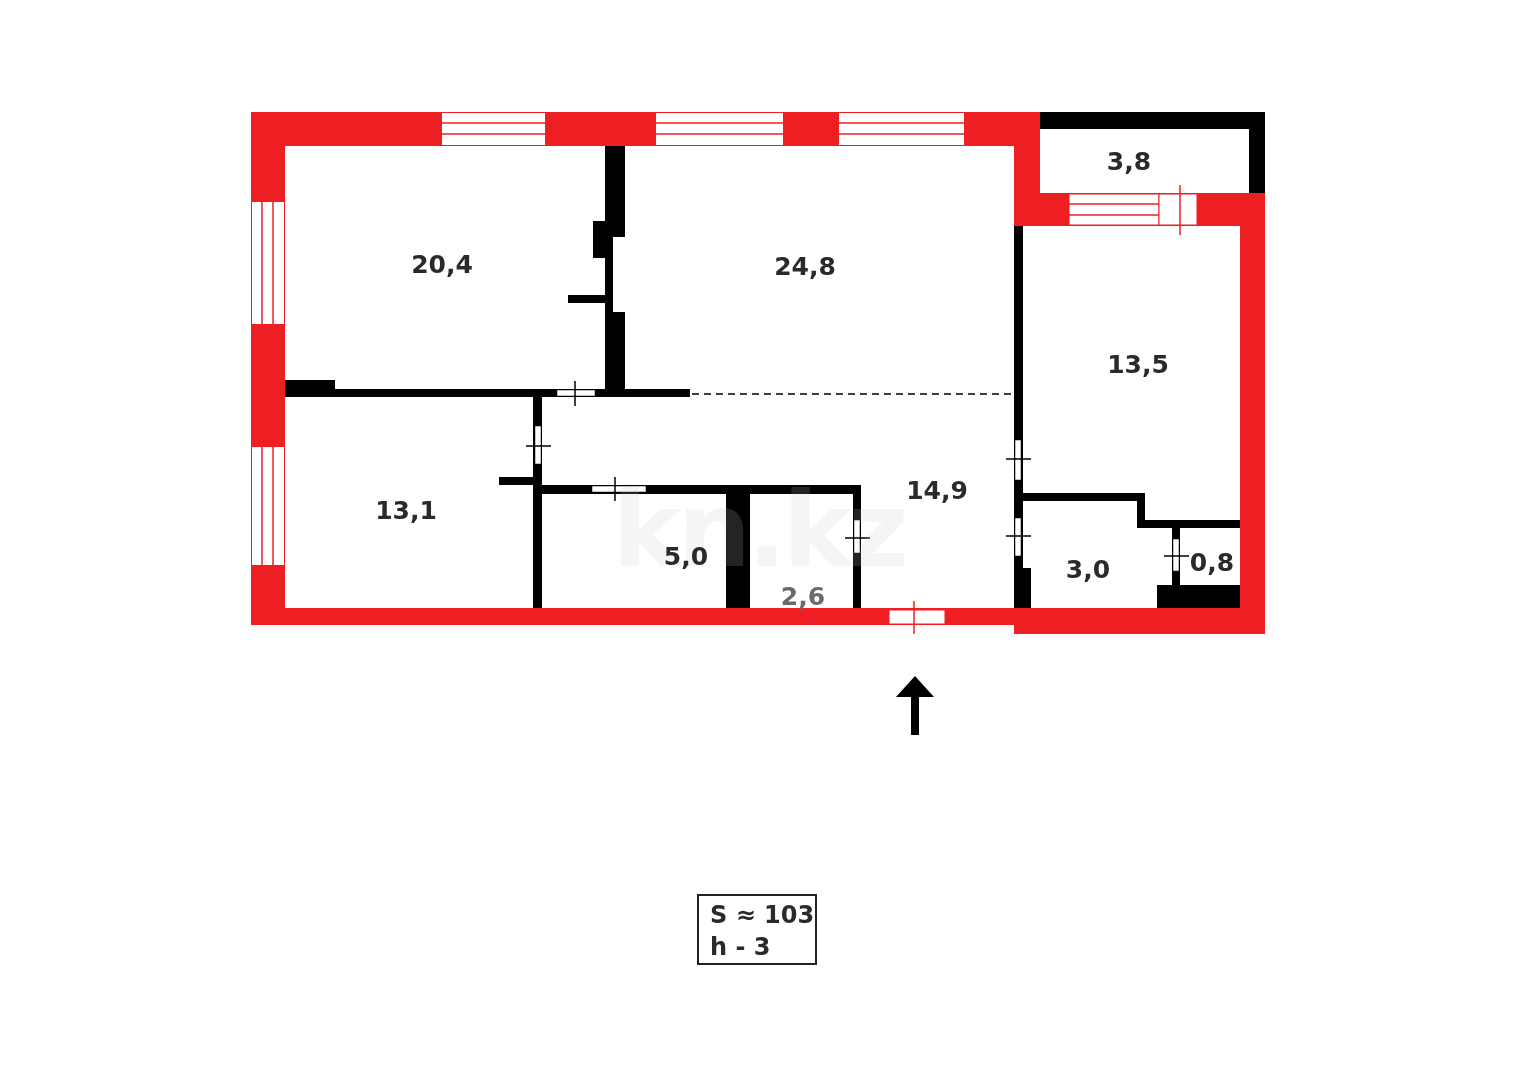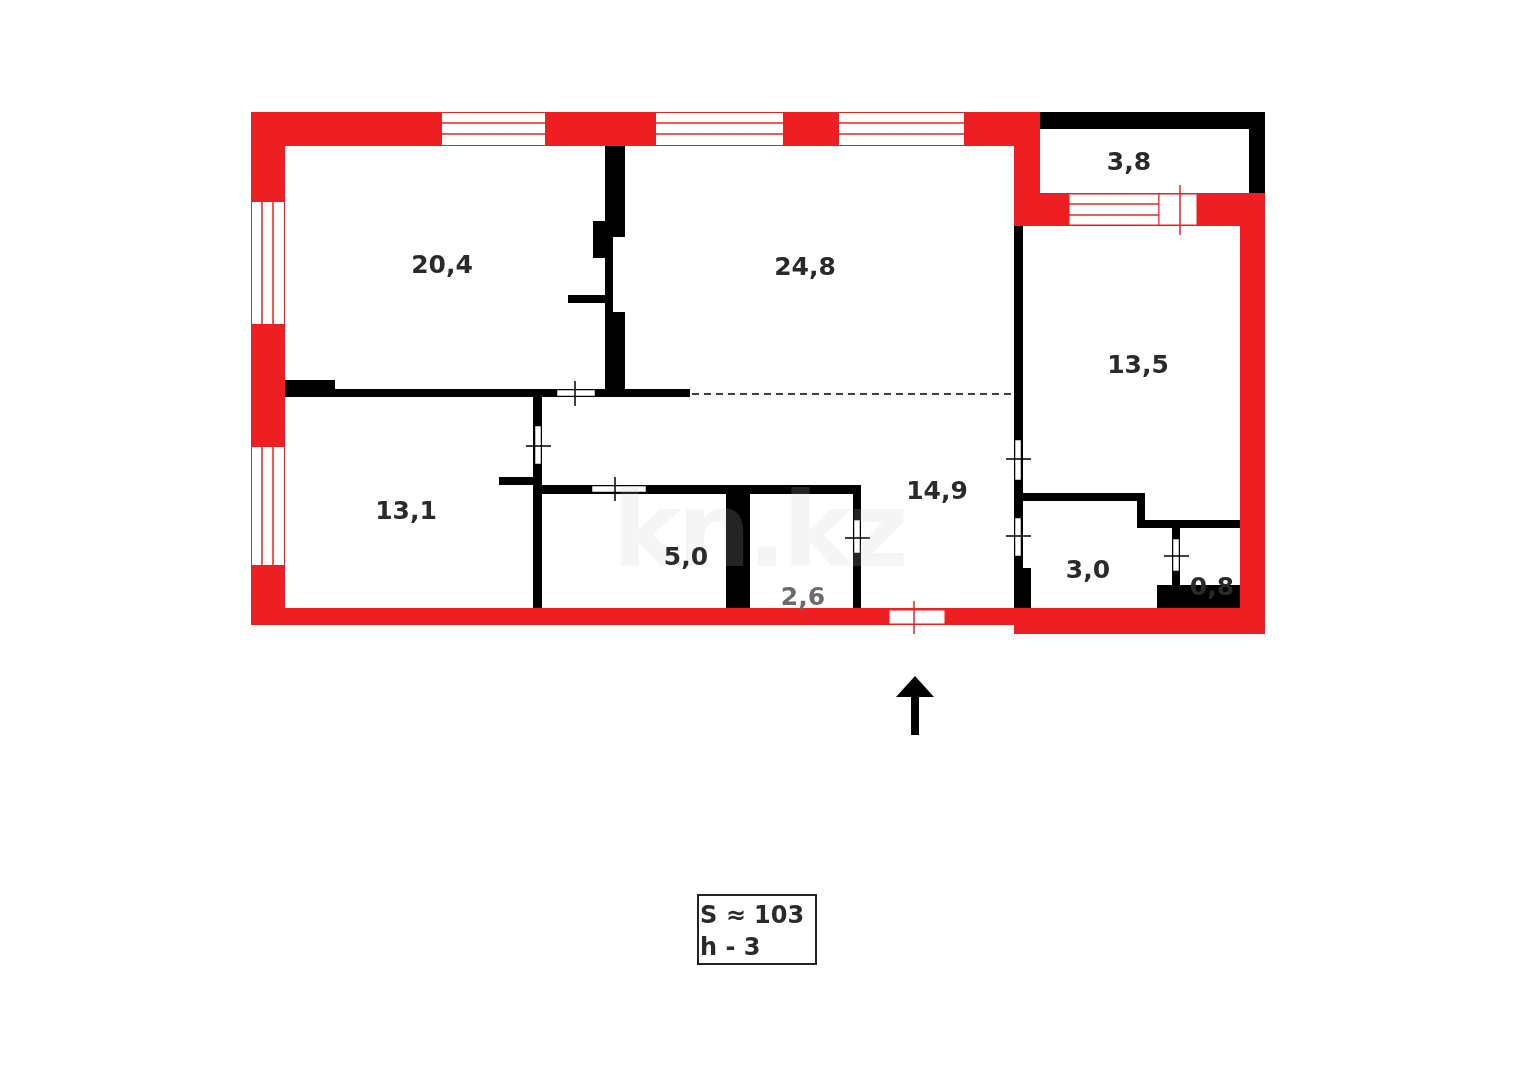--- a/index.html
+++ b/index.html
@@ -7,21 +7,21 @@
          font-family: "DejaVu Sans", sans-serif; }
   #plan { position: absolute; left: 0; top: 0; width: 1516px; height: 1080px; }
   .room-label { position: absolute; transform: translate(-50%, -50%);
                 font-family: "DejaVu Sans", sans-serif; font-weight: bold;
                 font-size: 25px; color: #2a2a2a; white-space: nowrap; letter-spacing: 0px; }
   .room-label.grey { color: #6b6b6b; }
   .watermark { position: absolute; left: 612px; top: 478px; font-family: "DejaVu Sans", sans-serif;
                font-weight: bold; font-size: 104px; color: rgba(200,200,200,0.18);
                letter-spacing: -4px; line-height: 1; }
   .summary-box { position: absolute; left: 697px; top: 894px; width: 120px; height: 71px;
-                 border: 2px solid #222; box-sizing: border-box; padding: 3px 0 0 1px; }
+                 border: 2px solid #222; box-sizing: border-box; padding: 3px 0 0 11px; }
   .summary-line { font-family: "DejaVu Sans", sans-serif; font-weight: bold; font-size: 24px;
                   color: #2a2a2a; line-height: 32px; white-space: nowrap; }
 </style>
 </head>
 <body>
 
 <svg id="plan" viewBox="0 0 1516 1080" xmlns="http://www.w3.org/2000/svg">
 
   <g fill="#ee1f23">
     <rect x="251" y="112" width="789" height="34"></rect>
@@ -151,19 +151,19 @@
 <div id="labels">
     <div class="room-label" style="left: 442px; top: 264px; text-align: center;">20,4</div>
     <div class="room-label" style="left: 805px; top: 266px;">24,8</div>
     <div class="room-label" style="left: 1129px; top: 161px;">3,8</div>
     <div class="room-label" style="left: 1138px; top: 364px; text-align: right;">13,5</div>
     <div class="room-label" style="left: 406px; top: 510px;">13,1</div>
     <div class="room-label" style="left: 937px; top: 490px;">14,9</div>
     <div class="room-label" style="left: 640px; top: 556px; margin-left: 46px;">5,0</div>
     <div class="room-label grey" style="left: 803px; top: 556px; margin-top: 40px;">2,6</div>
     <div class="room-label" style="left: 1088px; top: 569px;">3,0</div>
-    <div class="room-label" style="left: 1212px; top: 562px; margin-top: 24px;">0,8</div>
+    <div class="room-label" style="left: 1212px; top: 562px;">0,8</div>
   </div>
 
 <div class="summary-box">
   <div class="summary-line">S ≈ 103</div>
   <div class="summary-line">h - 3</div>
 </div>
 
 </body></html>

